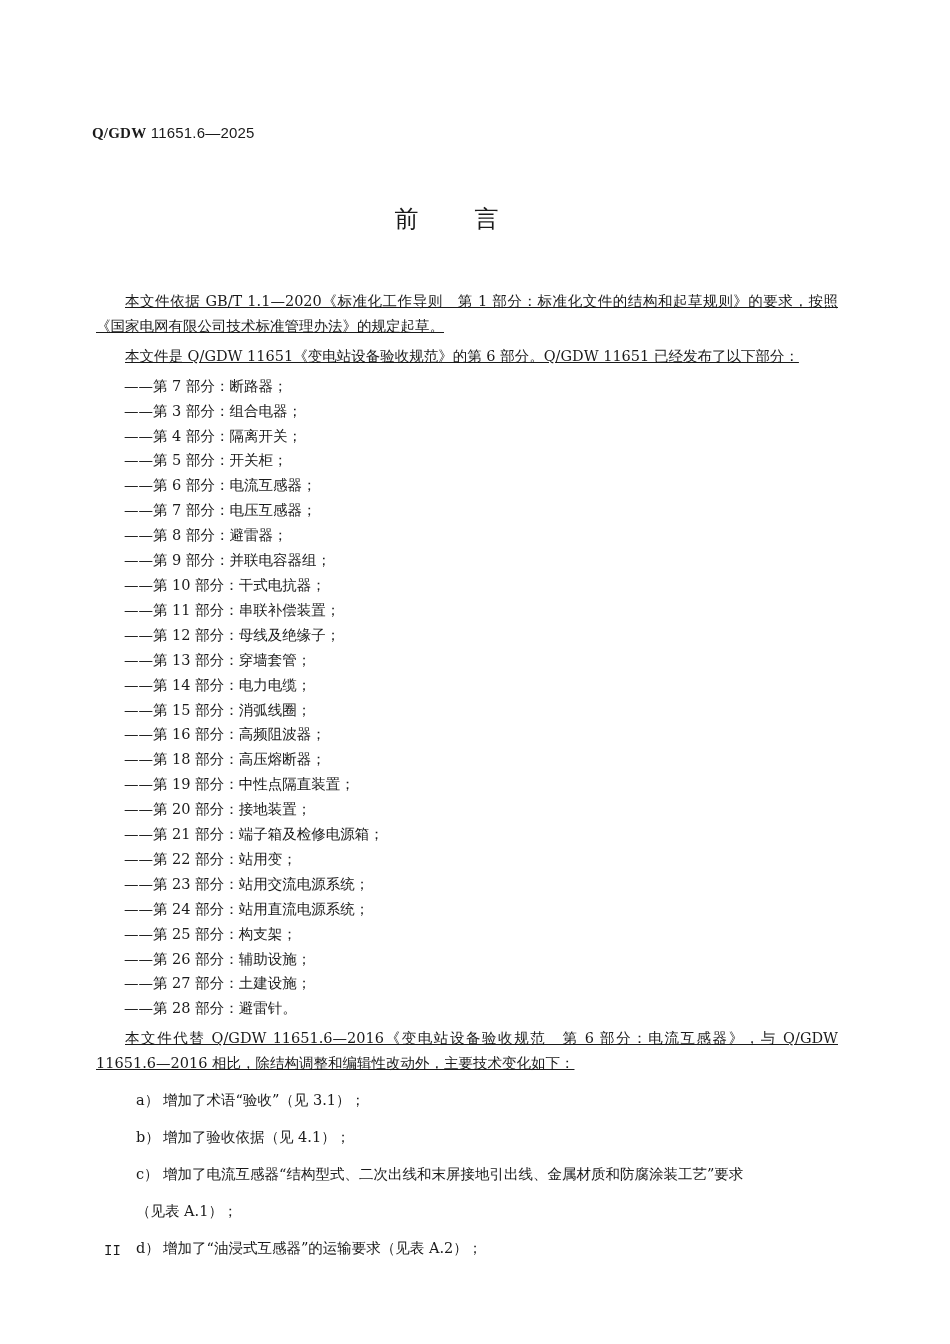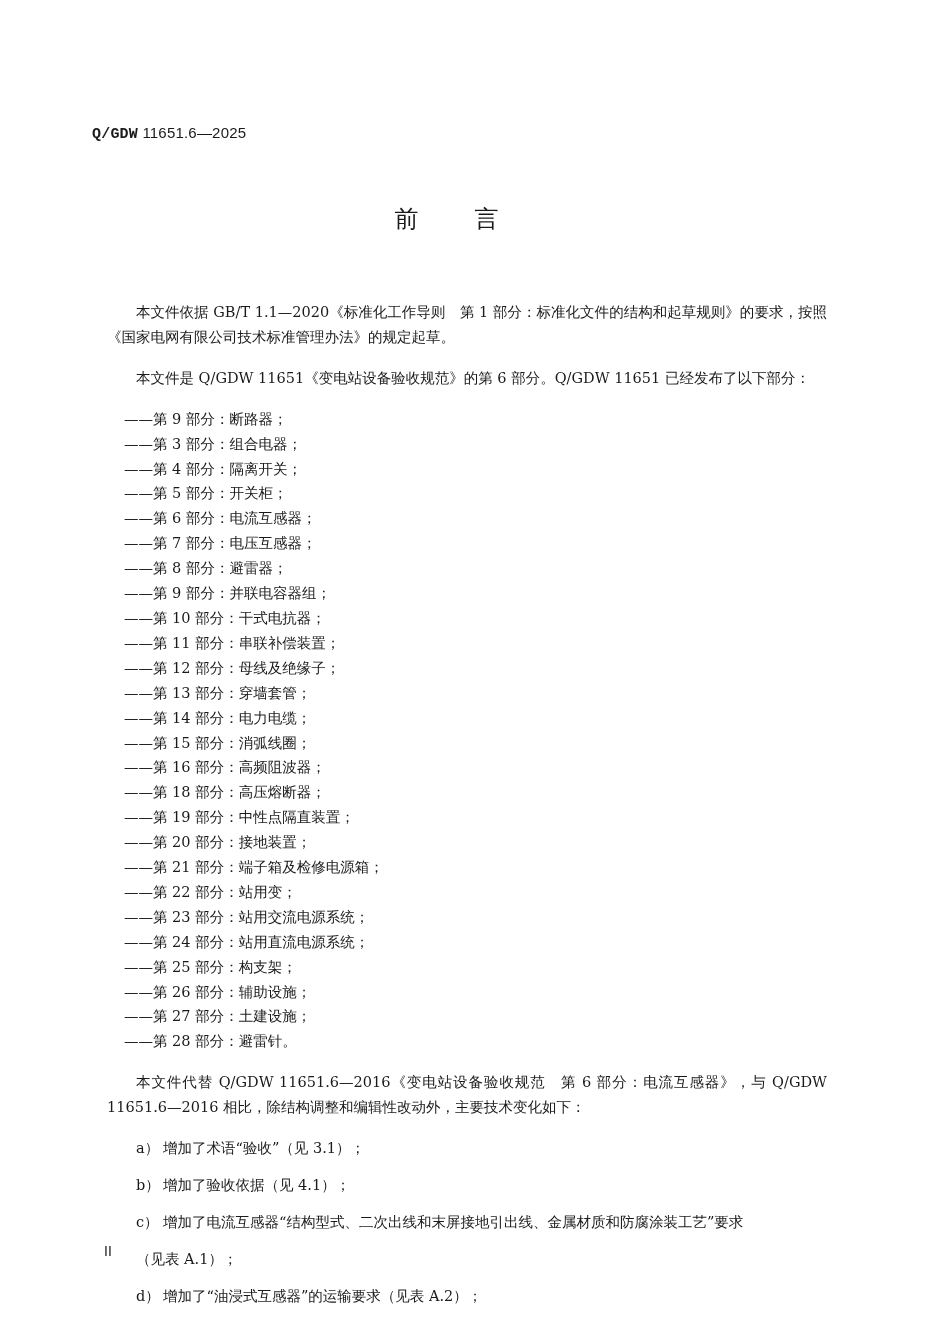--- a/index.html
+++ b/index.html
@@ -1,45 +1,45 @@
 <!DOCTYPE html>
 <html><head>
 <meta charset="utf-8">
 <style>
   html, body { margin: 0; padding: 0; background: #ffffff; }
   body { width: 950px; height: 1344px; position: relative; overflow: hidden;
          font-family: "DejaVu Serif", "Liberation Serif", serif; color: #1a1a1a; }
   .header-code { position: absolute; left: 92px; top: 124px; font-size: 15px;
                  font-family: "Liberation Sans", sans-serif; letter-spacing: 0.2px; }
-  .header-code b { font-family: Liberation Mono, monospace; font-weight: bold; margin-top: 36px; }
+  .header-code b { font-family: Liberation Serif, serif; font-weight: bold; margin-top: 36px; }
   .title { position: absolute; left: 0; width: 893px; top: 203px; text-align: center;
            font-size: 24px; font-family: "DejaVu Sans", sans-serif; letter-spacing: 0; }
   .title span.gap { display: inline-block; width: 56px; }
   .body { position: absolute; left: 91px; top: 284px; width: 752px;
           font-size: 14.5px; line-height: 24.9px; }
-  .para { text-indent: 29px; margin: 16px; text-align: justify; }
+  .para { text-indent: 29px; margin: 5px; text-align: justify; text-decoration: underline; }
   .list-item { margin: 0; padding-left: 33px; white-space: nowrap; }
   .alpha { margin: 12px; padding-left: 33px; }
   .alpha .lbl { display: inline-block; width: 27px; }
   .page-num { position: absolute; left: 104px; top: 1243px; font-size: 14px;
-              font-family: Liberation Sans, sans-serif; }
+              font-family: Liberation Mono, monospace; }
 </style>
 </head>
 <body>
 
 <div class="header-code"><b>Q/GDW</b><span> 11651.6—2025</span></div>
 
 <div class="title"><span>前</span><span class="gap"></span><span>言</span></div>
 
 <div class="body">
   <p class="para">本文件依据 GB/T 1.1—2020《标准化工作导则　第 1 部分：标准化文件的结构和起草规则》的要求，按照《国家电网有限公司技术标准管理办法》的规定起草。</p>
   <p class="para">本文件是 Q/GDW 11651《变电站设备验收规范》的第 6 部分。Q/GDW 11651 已经发布了以下部分：</p>
 
   <div>
-    <p class="list-item">——第 9 部分：断路器；</p>
+    <p class="list-item">——第 7 部分：断路器；</p>
     <p class="list-item">——第 3 部分：组合电器；</p>
     <p class="list-item">——第 4 部分：隔离开关；</p>
     <p class="list-item">——第 5 部分：开关柜；</p>
     <p class="list-item">——第 6 部分：电流互感器；</p>
     <p class="list-item">——第 7 部分：电压互感器；</p>
     <p class="list-item">——第 8 部分：避雷器；</p>
     <p class="list-item">——第 9 部分：并联电容器组；</p>
     <p class="list-item">——第 10 部分：干式电抗器；</p>
     <p class="list-item">——第 11 部分：串联补偿装置；</p>
     <p class="list-item">——第 12 部分：母线及绝缘子；</p>

